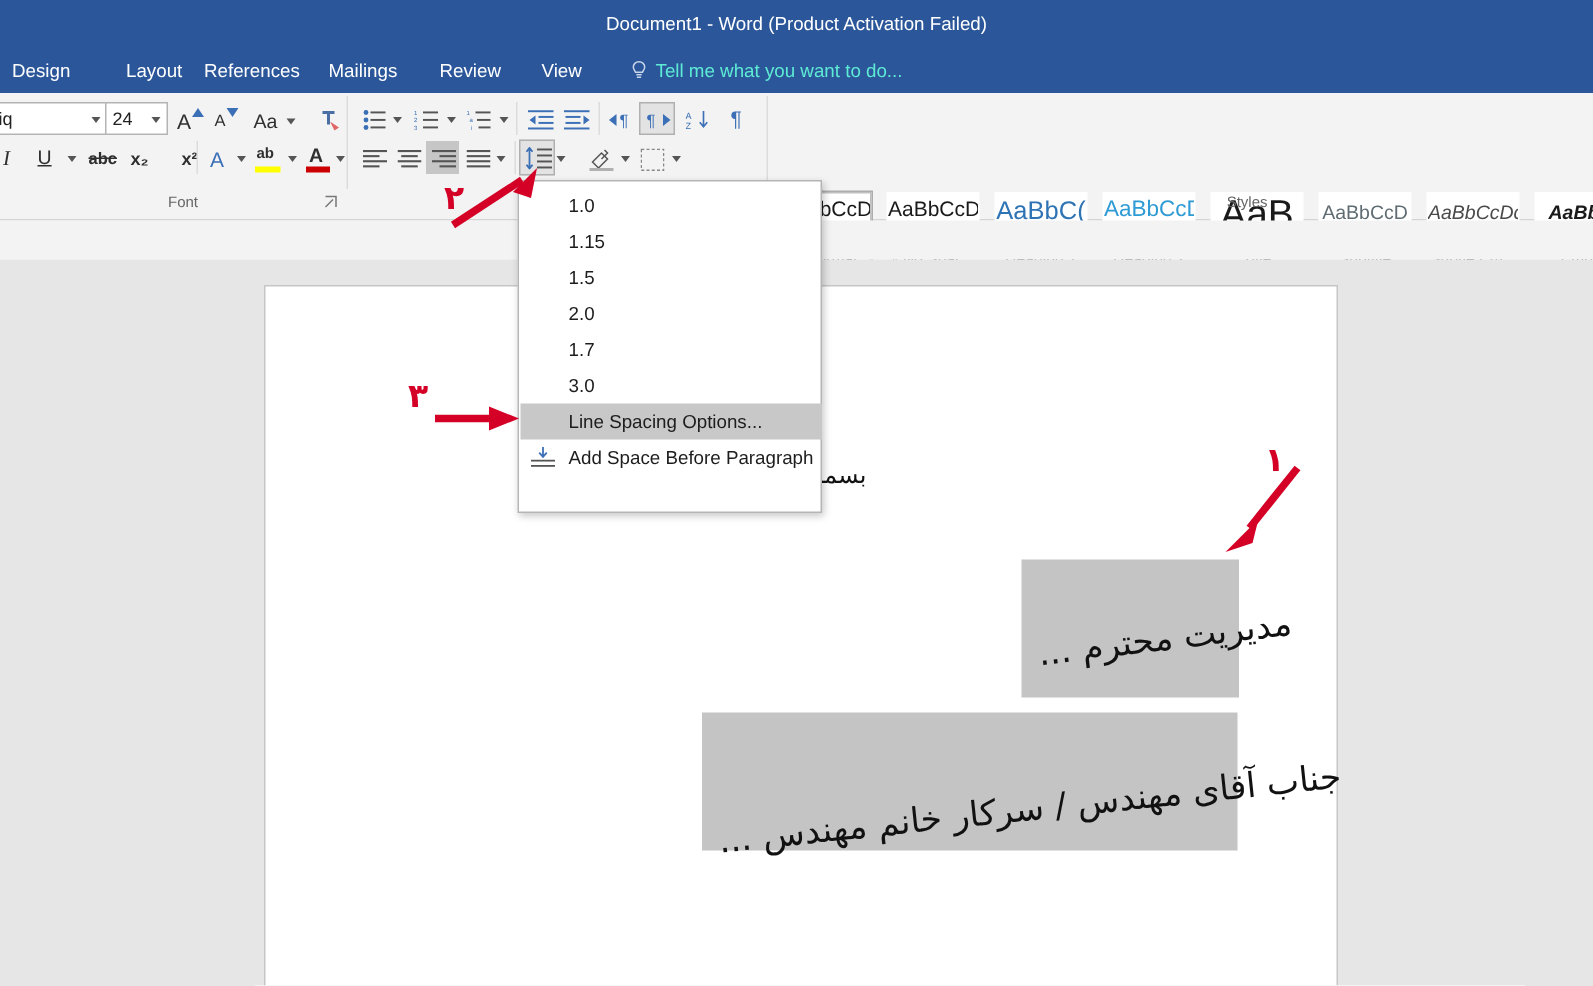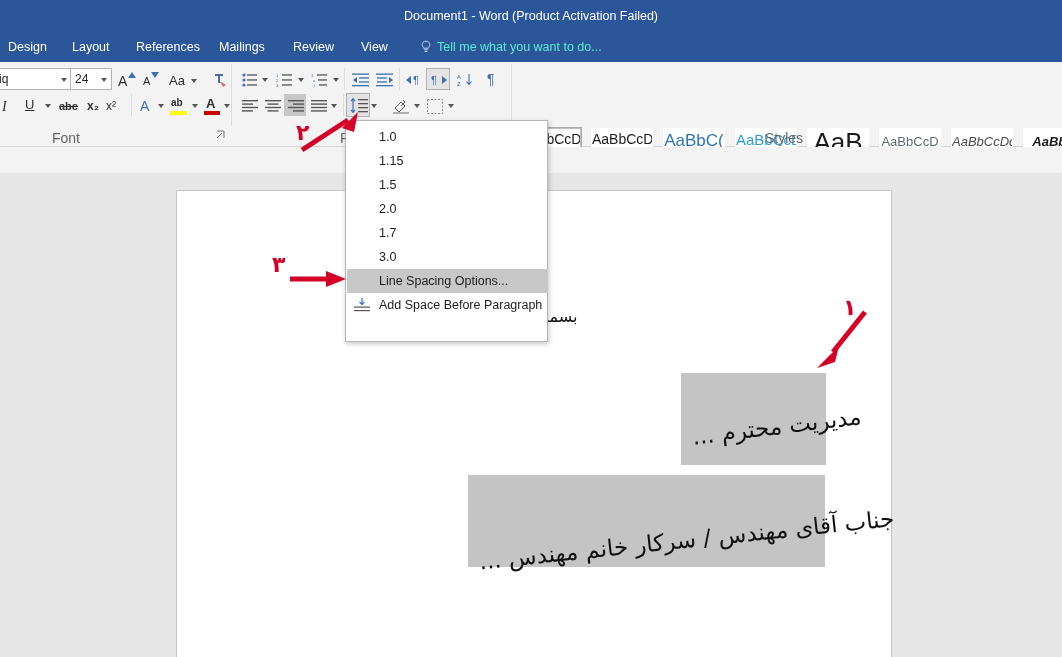--- a/index.html
+++ b/index.html
@@ -38,22 +38,22 @@
   .bulb {
     position: absolute; top: 8px; width: 12px; height: 14px;
   }
 
   
   .ribbon {
     position: absolute; left: 0; top: 62px; width: 1062px; height: 85px;
     background: #f3f3f3; border-bottom: 1px solid #d4d4d4;
   }
   .grouplabel {
-    position: absolute; font-size: 14px; color: #666666;
-    text-align: left;
+    position: absolute; font-size: 10px; color: #666666;
+    text-align: right;
   }
   .groupsep {
     position: absolute; top: 66px; width: 1px; height: 56px; background: #dcdcdc;
   }
   .dialoglauncher {
     position: absolute; width: 10px; height: 10px;
   }
 
   
   .combo {
@@ -165,21 +165,21 @@
 <body>
 
 <div id="app">
 
   <div class="titlebar">
     <div class="title">Document1 - Word (Product Activation Failed)</div>
   </div>
 
   <div class="tabbar">
     <div class="tab" style="left:8px">Design</div>
-    <div class="tab" style="left:72px">Layout</div>
+    <div class="tab" style="left:84px">Layout</div>
     <div class="tab" style="left:136px">References</div>
     <div class="tab" style="left:219px">Mailings</div>
     <div class="tab" style="left:293px">Review</div>
     <div class="tab" style="left:361px">View</div>
     <svg class="bulb" style="left:420px" viewBox="0 0 12 14">
       <path d="M6 1.2 C3.7 1.2 2.2 2.8 2.2 4.7 C2.2 6.2 3.3 7.1 3.7 8.2 L8.3 8.2 C8.7 7.1 9.8 6.2 9.8 4.7 C9.8 2.8 8.3 1.2 6 1.2 Z" fill="none" stroke="#c9d6ea" stroke-width="1"></path>
       <rect x="4.2" y="9.3" width="3.6" height="1" fill="#c9d6ea"></rect>
       <rect x="4.6" y="11" width="2.8" height="1" fill="#c9d6ea"></rect>
     </svg>
     <div class="tellme" style="left:437px">Tell me what you want to do...</div>
@@ -228,21 +228,21 @@
       <span class="glyph" style="left:6px; top:3px; font-size:13px; text-decoration:underline;">U</span>
     </div>
     <span class="mini-carat" style="left:45px; top:42px;"></span>
     <div class="btn" style="left:54px; top:32px; width:26px; height:22px;">
       <span class="glyph" style="left:4px; top:6px; font-size:11px; font-weight:bold; text-decoration:line-through;">abc</span>
     </div>
     <div class="btn" style="left:82px; top:32px; width:22px; height:22px;">
       <span class="glyph" style="left:4px; top:5px; font-size:12px; font-weight:bold;">x₂</span>
     </div>
     <div class="btn" style="left:104px; top:32px; width:22px; height:22px;">
-      <span class="glyph" style="left:1px; top:5px; font-size:12px; font-weight:normal;">x²</span>
+      <span class="glyph" style="left:16px; top:5px; font-size:12px; font-weight:bold;">x²</span>
     </div>
 
     <div class="groupsep" style="left:131px; top:32px; height:22px;"></div>
 
     <div class="btn" style="left:134px; top:32px; width:22px; height:22px;">
       <span class="glyph" style="left:5px; top:4px; font-size:14px; color:#3b6fb6;">A</span>
     </div>
     <span class="mini-carat" style="left:158px; top:42px;"></span>
     <div class="btn" style="left:166px; top:32px; width:24px; height:22px;">
       <span class="glyph" style="left:4px; top:3px; font-size:10px; font-weight:bold;">ab</span>

